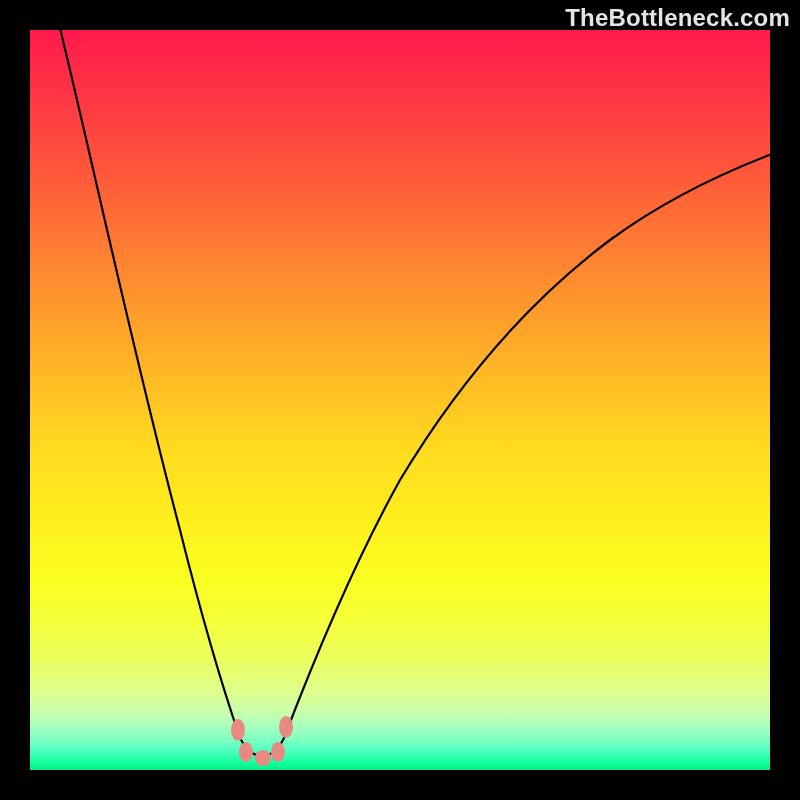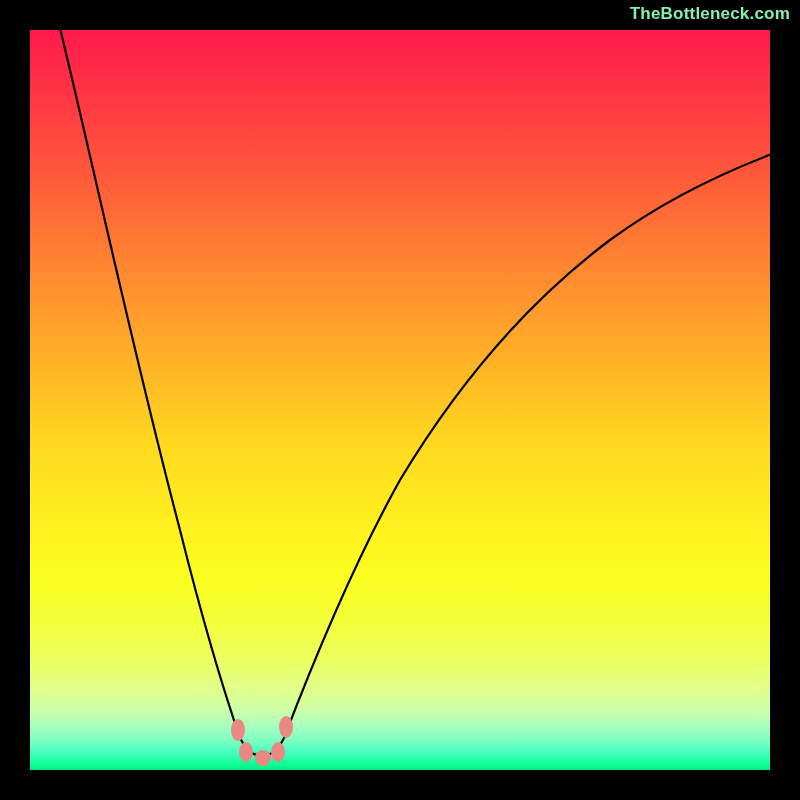--- a/index.html
+++ b/index.html
@@ -43,23 +43,23 @@
       #4affc0 97.5%,
       #15ff9d 99%,
       #00ef82 100%
     );
   }
   .watermark {
     position: absolute;
     top: 4px;
     right: 10px;
     font-family: Arial, Helvetica, sans-serif;
-    font-size: 17px;
+    font-size: 24px;
     font-weight: 600;
-    color: #86efac;
+    color: #e5e5e5;
     letter-spacing: 0.2px;
   }
   svg.curves {
     position: absolute;
     top: 0;
     left: 0;
     width: 740px;
     height: 740px;
     overflow: visible;
   }

